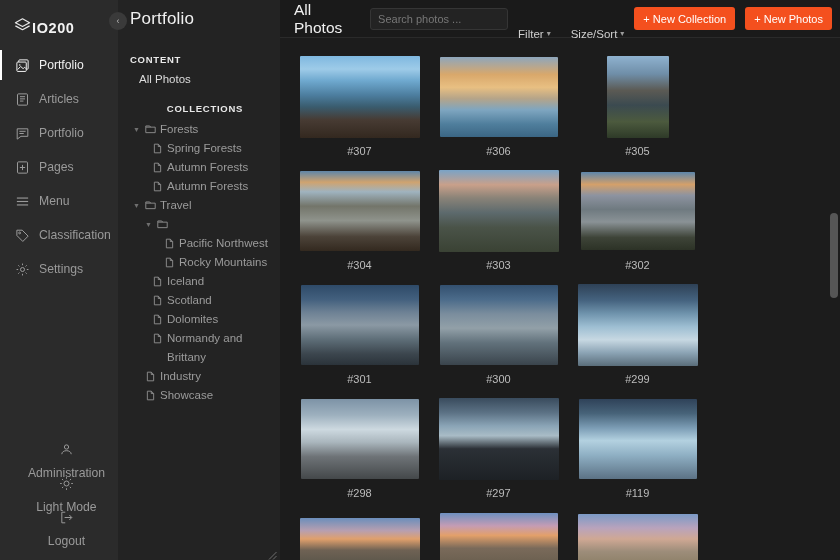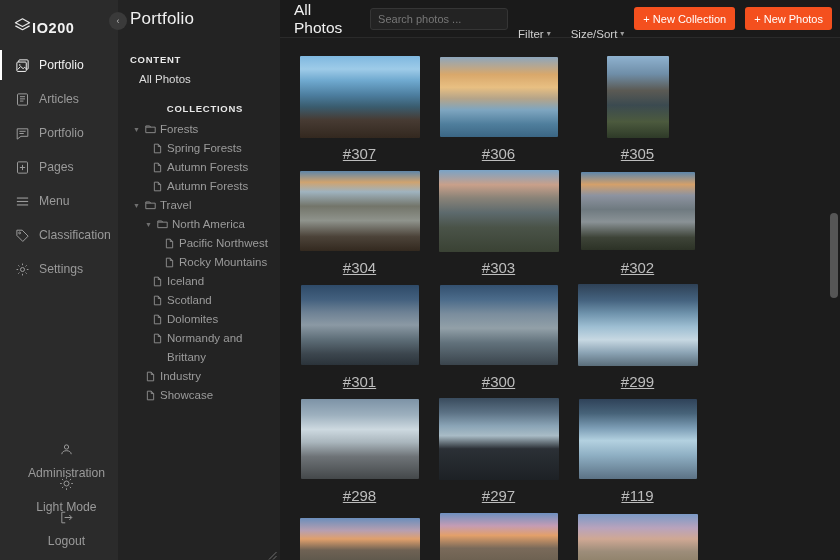--- a/index.html
+++ b/index.html
@@ -138,21 +138,21 @@
     cursor: pointer;
   }
   .thumb-box {
     height: 90px; width: 100%;
     display: flex; align-items: center; justify-content: center;
   }
   .thumb {
     display: block; border-radius: 1px;
     background-size: cover;
   }
-  .cap { color: #bdbdbd; font-size: 15px; margin-top: 3px; text-decoration: underline; }
+  .cap { color: #bdbdbd; font-size: 11px; margin-top: 3px; }
   .scrollbar {
     position: absolute; right: 2px; top: 38px;
     width: 8px; height: 522px;
     background: transparent; cursor: pointer;
   }
   .scroll-thumb {
     position: absolute; right: 0; top: 175px;
     width: 8px; height: 85px; border-radius: 4px;
     background: #565656;
   }
@@ -352,21 +352,20 @@
       </div>
 
       <div class="node ind2">
         <span class="caret">▼</span>
         <span class="nico">
           <svg width="11" height="19" viewBox="0 0 14 19" fill="none" stroke="#8d8d8d" stroke-width="1.2">
               <path d="M1 6.5h12v7H1z"></path>
               <path d="M1 6.5V5h5l1.2 1.5"></path>
             </svg>
         </span>
-        <span class="lbl">North America</span>
       </div>
 
 
       <div class="node ind3">
         <span class="nico">
           <svg width="11" height="19" viewBox="0 0 14 19" fill="none" stroke="#8d8d8d" stroke-width="1.2">
               <path d="M3 4h5l3 3v8H3z"></path>
               <path d="M8 4v3h3"></path>
             </svg>
         </span>

